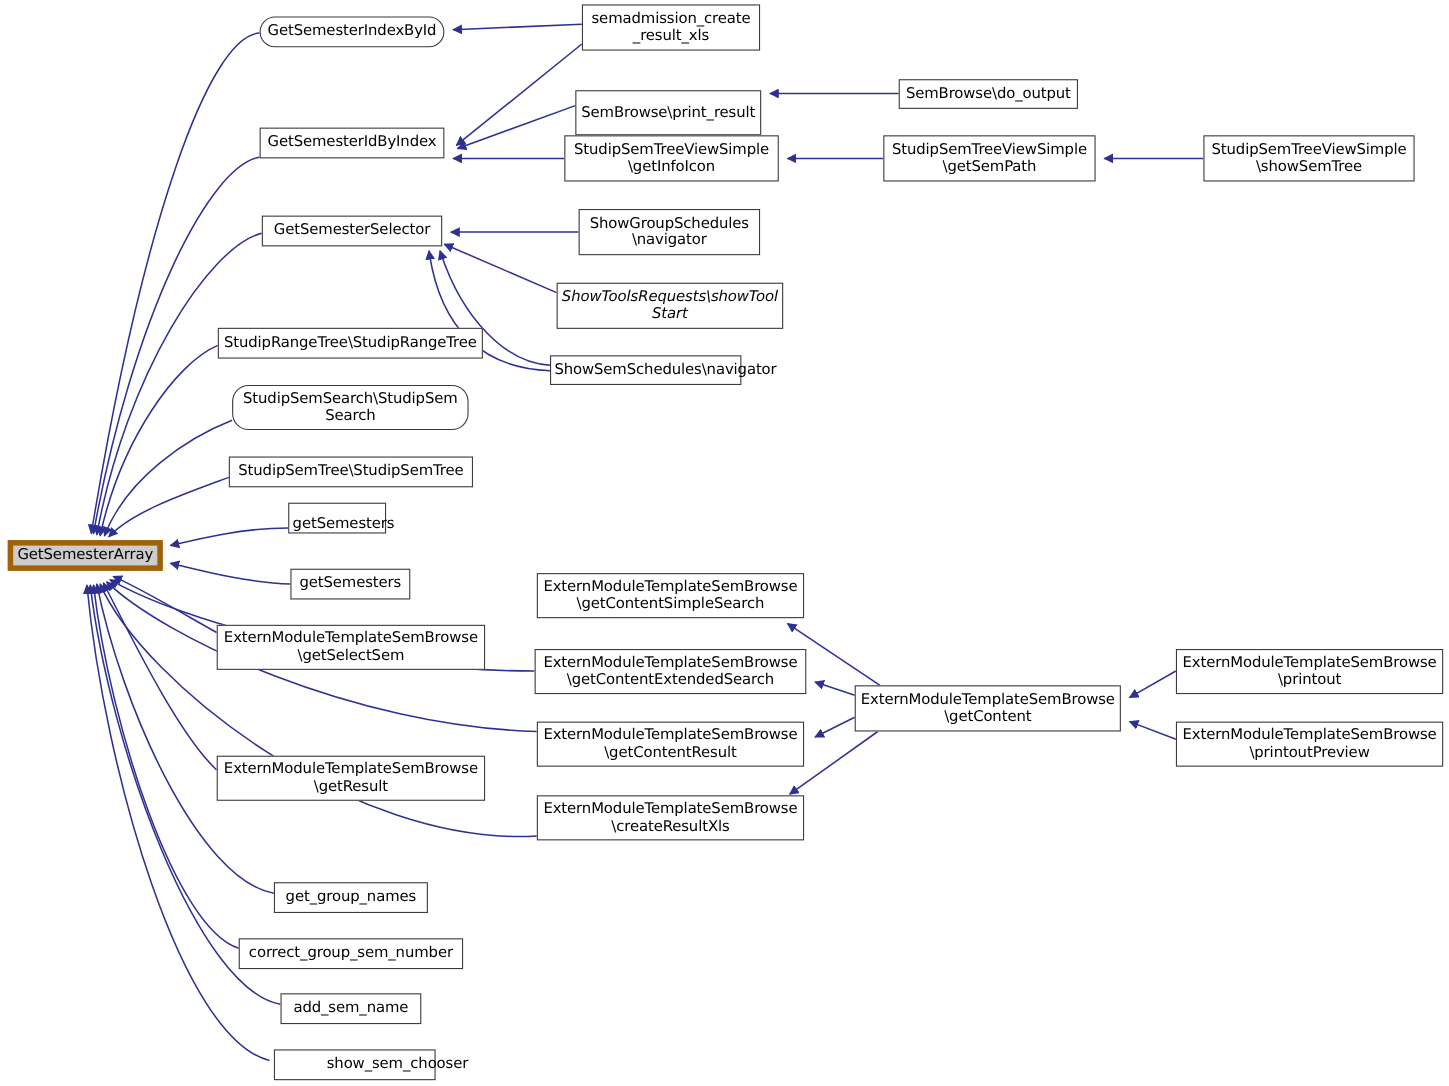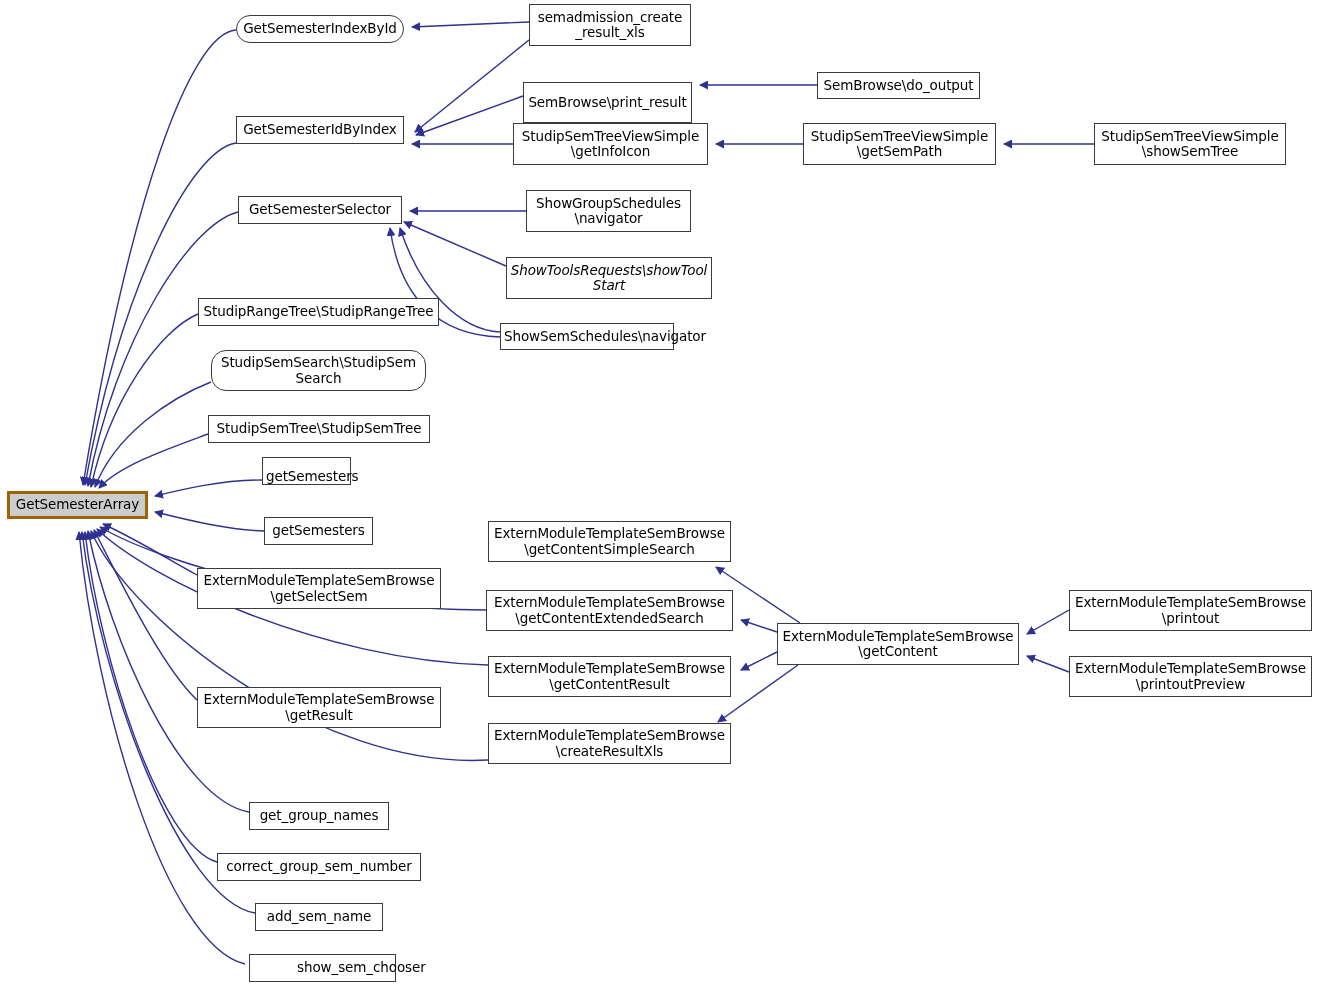--- a/index.html
+++ b/index.html
@@ -43,21 +43,21 @@
     text-align: center;
     display: flex;
     align-items: center;
     justify-content: center;
     white-space: pre-line;
     letter-spacing: -0.1px;
     cursor: default;
   }
   .node.current {
     background: #cccccc;
-    border: 3px solid #a16207;
+    border: 5px solid #a16207;
     text-align: center;
   }
   .node-label {
     display: block;
     width: 100%;
     padding: 0 3px;
     box-sizing: border-box;
   }
 </style>
 </head>

